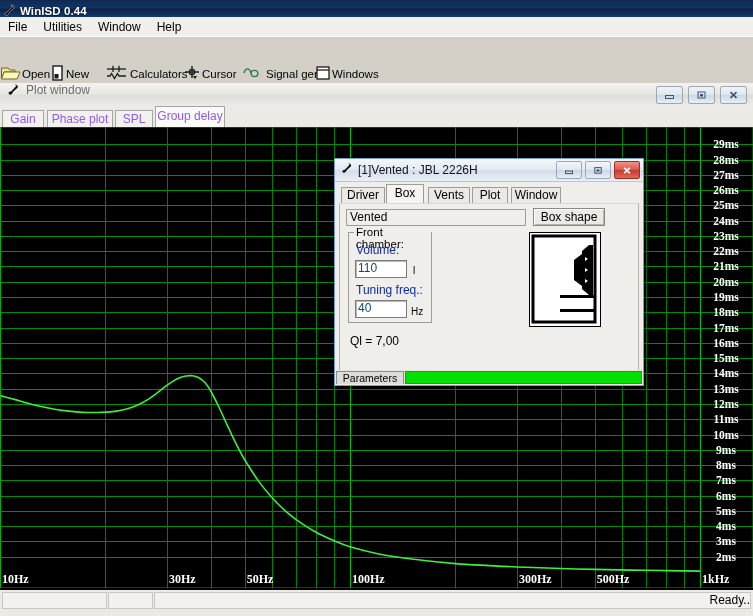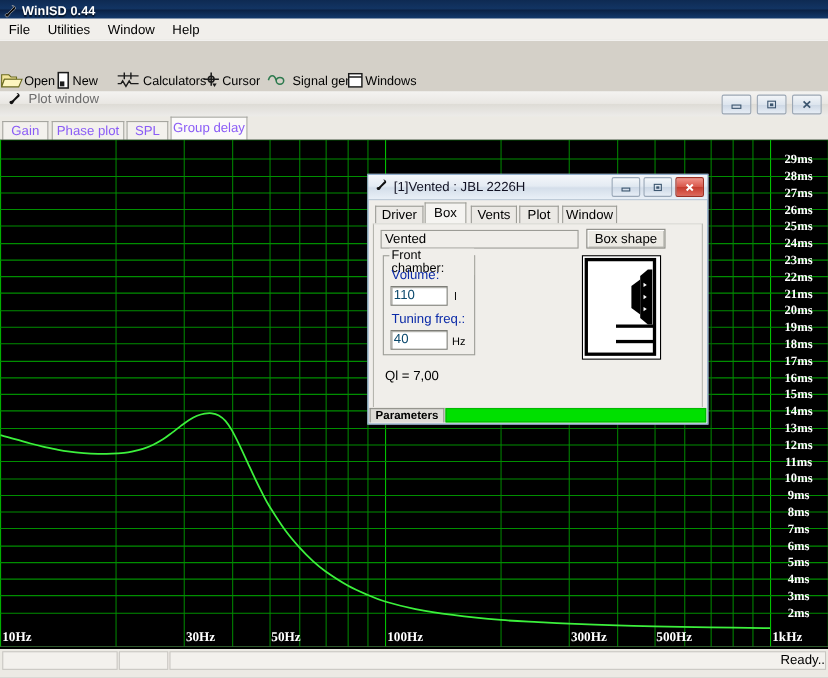--- a/index.html
+++ b/index.html
@@ -181,21 +181,21 @@
   }
   .boxpic svg{display:block;}
 
   .dlg-bottom{
     position:absolute;left:1px;bottom:1px;width:306px;height:14px;
     background:#e7e5e0;display:flex;align-items:center;
   }
   .param-tab{
     width:68px;height:13px;background:#dedcd7;
     border:1px solid #8d8d87;border-bottom:none;
-    font-size:10.5px;font-weight:bold;line-height:12px;text-align:center;
+    font-size:10.5px;font-weight:normal;line-height:12px;text-align:center;
     box-sizing:border-box;color:#000;cursor:default;
   }
   .greenbar{flex:1;height:13px;background:#00e000;border:1px solid #00b400;box-sizing:border-box;margin-left:1px;}
 
   
   .statusbar{
     position:absolute;left:0;top:588px;width:753px;height:28px;
     background:#eceae4;
   }
   .sbline{position:absolute;left:0;top:0;width:753px;height:2px;background:#000;}

